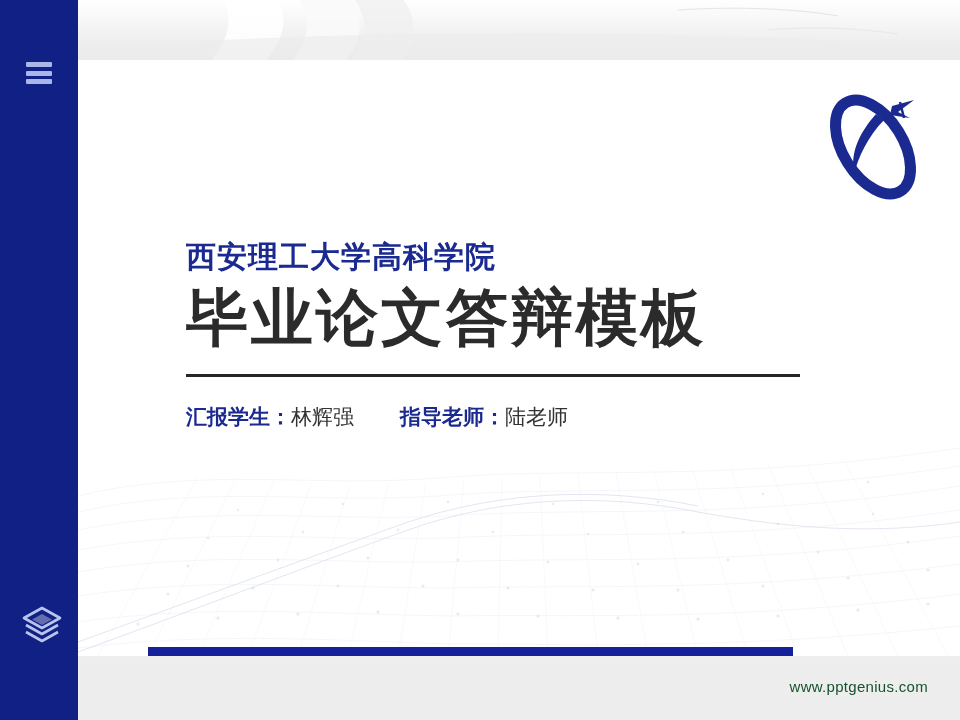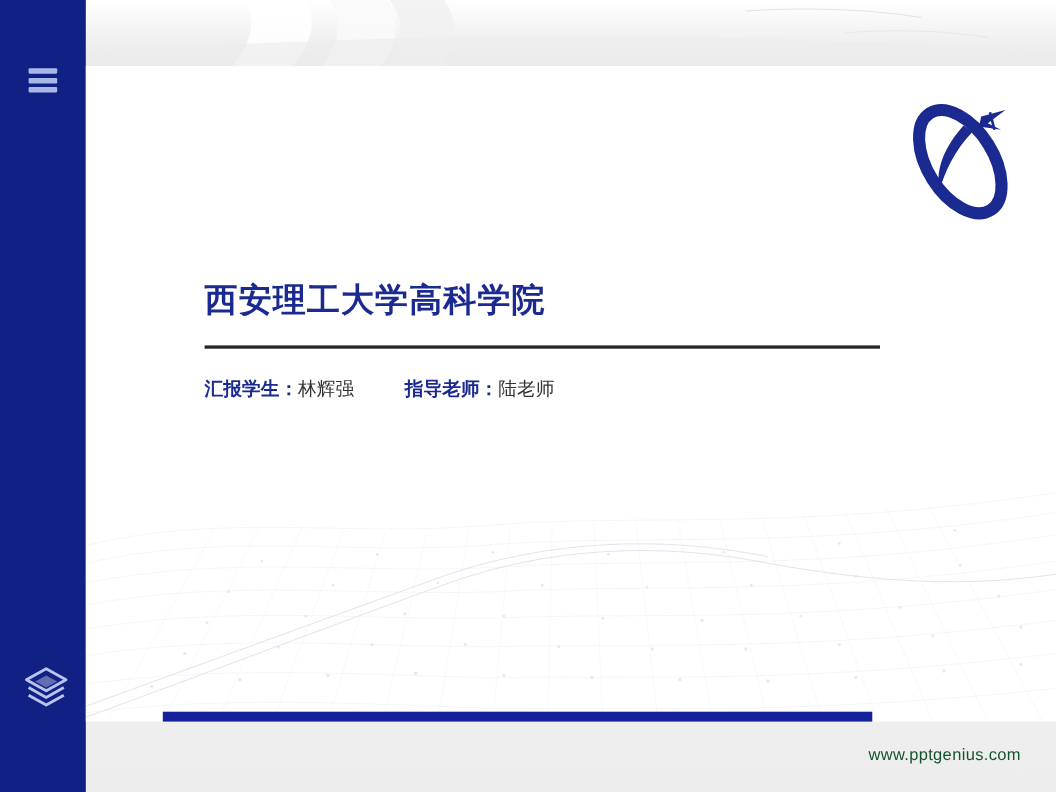--- a/index.html
+++ b/index.html
@@ -103,21 +103,21 @@
     top: 28px;
     width: 118px;
     height: 118px;
   }
   .logo svg { display: block; }
 
   
   .text-block {
     position: absolute;
     left: 108px;
-    top: 196px;
+    top: 179px;
     width: 700px;
   }
 
   .uni-name {
     font-size: 30px;
     font-weight: bold;
     color: #1b2a90;
     letter-spacing: 1px;
     line-height: 1.2;
     margin: 0 0 8px 0;
@@ -136,21 +136,21 @@
 
   .divider {
     width: 614px;
     height: 3px;
     background: #262626;
     margin: 22px 0 0 0;
   }
 
   .meta-row {
     margin-top: 26px;
-    font-size: 17px;
+    font-size: 21px;
     line-height: 1.3;
     white-space: nowrap;
   }
   .meta-label {
     font-weight: bold;
     color: #1b2a90;
   }
   .meta-value {
     color: #333333;
   }
@@ -321,20 +321,21 @@
         <path d="M62 26 C 46 44, 36 64, 40 86 C 44 70, 54 48, 70 32 Z" fill="#1b2a90"></path>
         <path d="M78 18 L100 12 L84 24 L96 30 L76 27 Z" fill="#1b2a90"></path>
         <path d="M86 14 L90 30" stroke="#1b2a90" stroke-width="2.4" fill="none"></path>
       </svg>
     </div>
 
     <div class="text-block">
 
       <div class="uni-name">西安理工大学高科学院</div>
 
+      <div class="main-title">毕业论文答辩模板</div>
 
       <div class="divider"></div>
 
       <div class="meta-row">
         <span class="meta-label">汇报学生：</span><span class="meta-value">林辉强</span><span class="meta-gap"></span><span class="meta-label">指导老师：</span><span class="meta-value">陆老师</span>
       </div>
 
     </div>
 
   </div>

